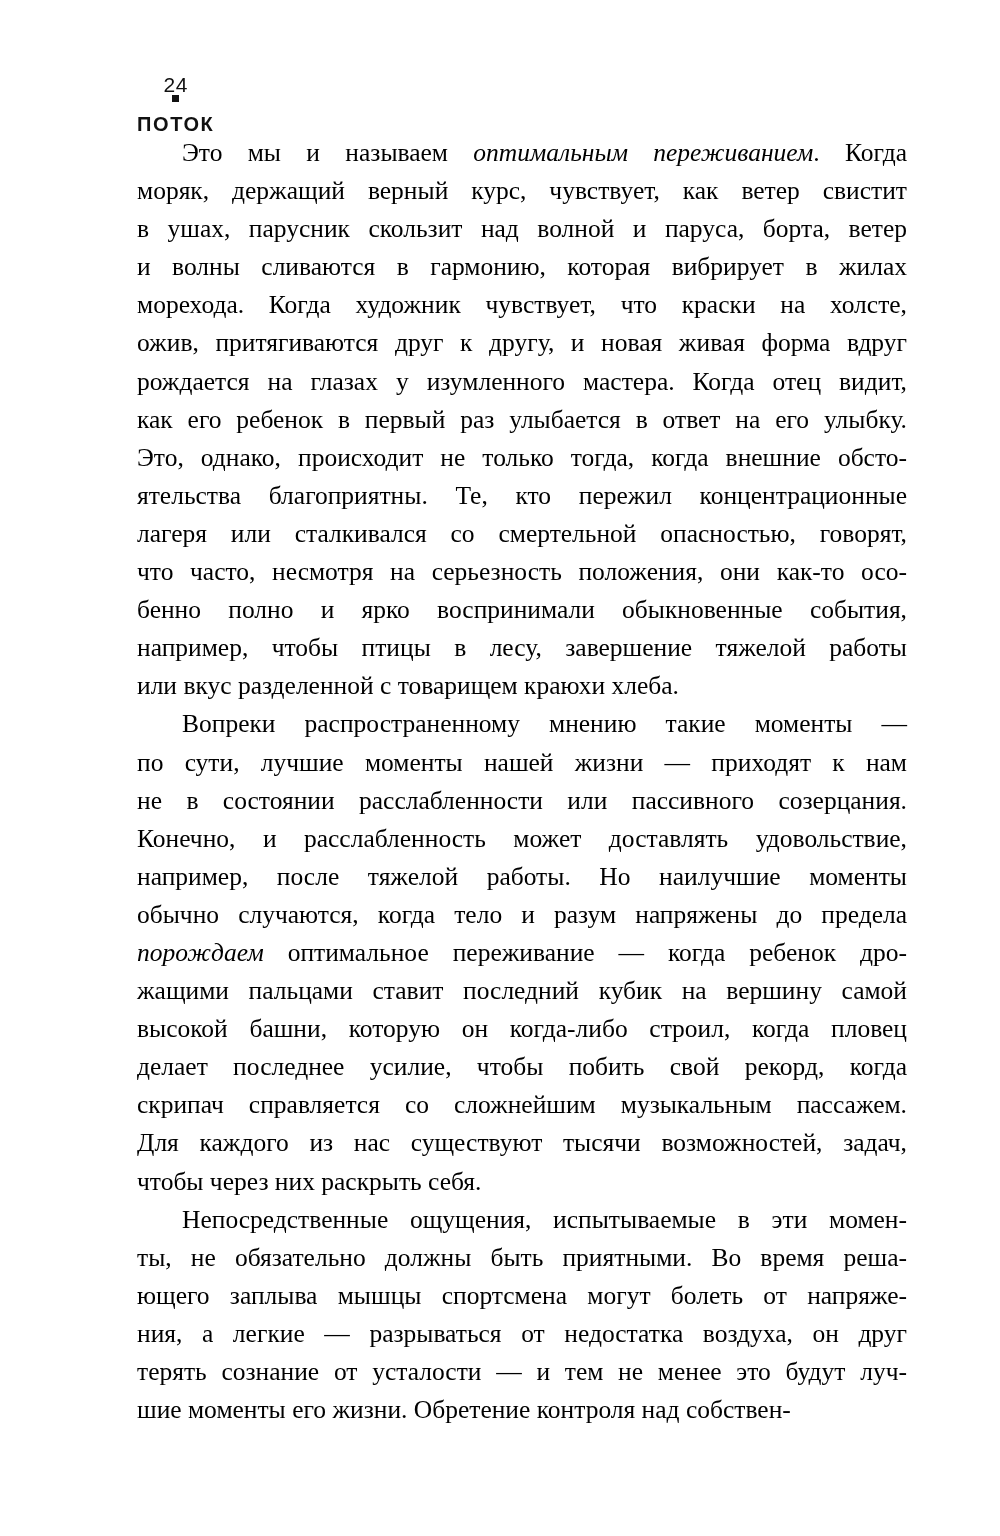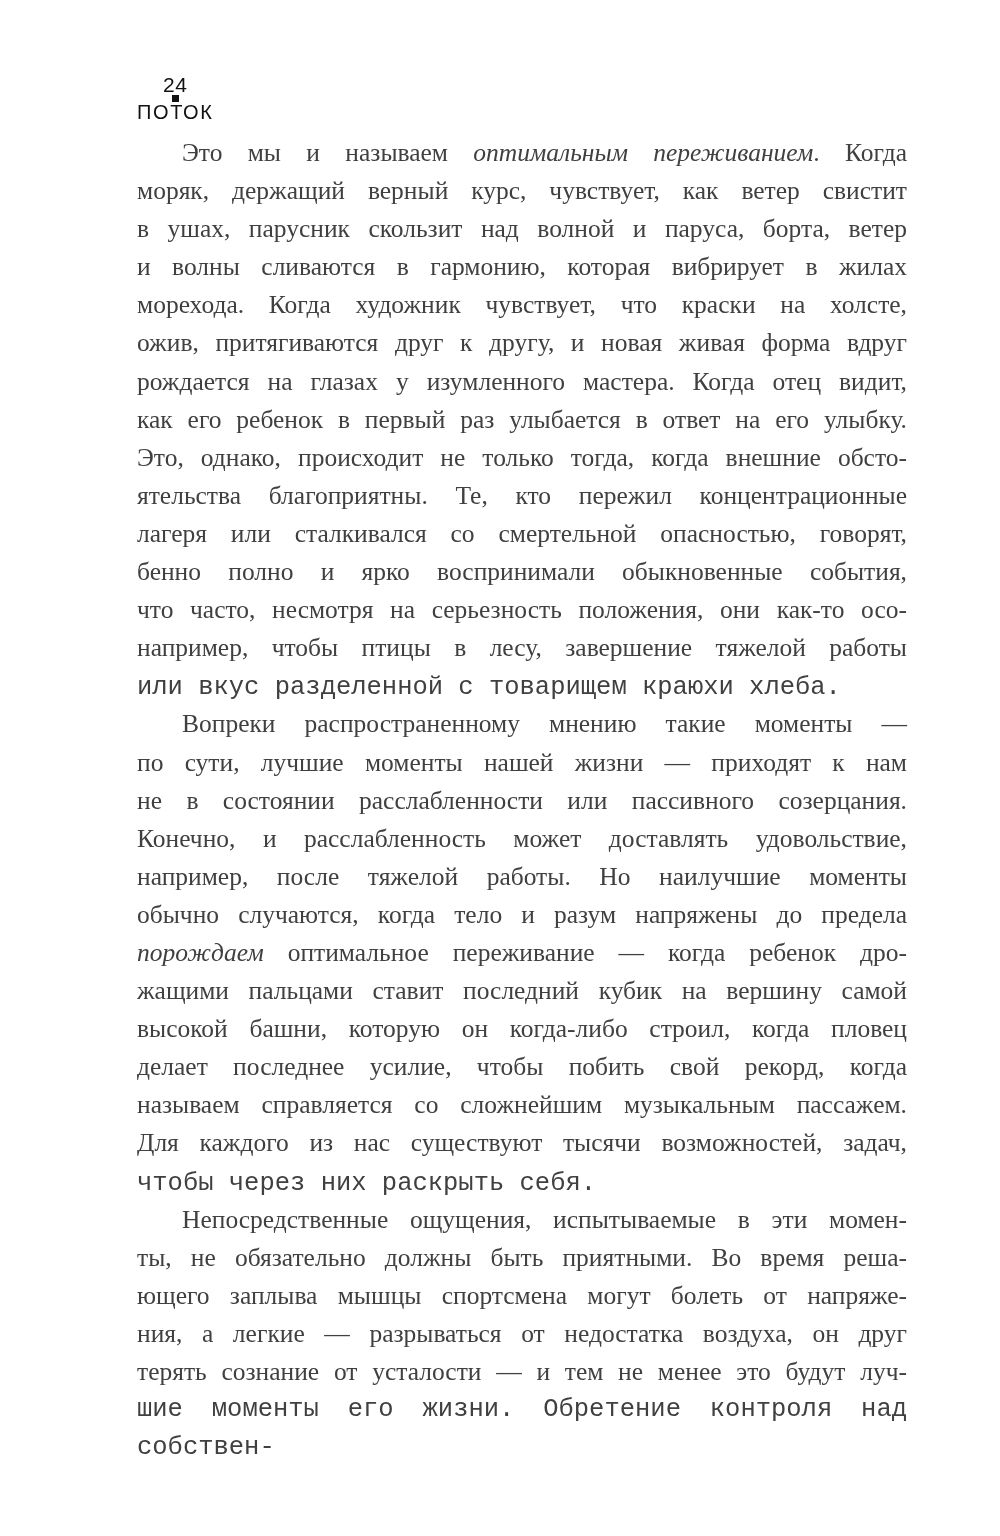--- a/index.html
+++ b/index.html
@@ -45,60 +45,60 @@
     width: 7px;
     height: 7px;
     background: #111111;
     margin-left: 25px;
     margin-right: 25px;
     flex: 0 0 auto;
     display: inline-block;
   }
   .header-title {
     font-size: 20px;
-    font-weight: 400;
+    font-weight: 700;
     text-transform: uppercase;
     letter-spacing: 1.6px;
     line-height: 1;
+    margin-top: 12px;
   }
 
   
   .textblock {
     position: absolute;
     left: 137px;
     top: 134px;
     width: 770px;
   }
 
   .para {
     margin: 0;
     font-size: 25.5px;
     line-height: 38.1px;
     text-align: justify;
     text-justify: inter-word;
-    color: #404040;
+    color: #000000;
     hyphens: manual;
   }
 
   
   .line {
     display: block;
     white-space: nowrap;
     height: 38.1px;
   }
   .line > .stretch {
     display: inline-block;
     width: 100%;
     text-align: justify;
     text-align-last: justify;
     white-space: normal;
   }
   .line.last > .stretch {
     text-align-last: left;
-    font-family: Liberation Mono, monospace;
   }
   .line .indent {
     display: inline-block;
     width: 45px;
   }
 
   em {
     font-style: italic;
   }
 </style>
@@ -119,37 +119,37 @@
         <span class="line"><span class="stretch"><span>моряк, держащий верный курс, чувствует, как ветер свистит</span></span></span>
         <span class="line"><span class="stretch"><span>в ушах, парусник скользит над волной и паруса, борта, ветер</span></span></span>
         <span class="line"><span class="stretch"><span>и волны сливаются в гармонию, которая вибрирует в жилах</span></span></span>
         <span class="line"><span class="stretch"><span>морехода. Когда художник чувствует, что краски на холсте,</span></span></span>
         <span class="line"><span class="stretch"><span>ожив, притягиваются друг к другу, и новая живая форма вдруг</span></span></span>
         <span class="line"><span class="stretch"><span>рождается на глазах у изумленного мастера. Когда отец видит,</span></span></span>
         <span class="line"><span class="stretch"><span>как его ребенок в первый раз улыбается в ответ на его улыбку.</span></span></span>
         <span class="line"><span class="stretch"><span>Это, однако, происходит не только тогда, когда внешние обсто-</span></span></span>
         <span class="line"><span class="stretch"><span>ятельства благоприятны. Те, кто пережил концентрационные</span></span></span>
         <span class="line"><span class="stretch"><span>лагеря или сталкивался со смертельной опасностью, говорят,</span></span></span>
+        <span class="line"><span class="stretch"><span>что часто, несмотря на серьезность положения, они как-то осо-</span></span></span>
         <span class="line"><span class="stretch"><span>бенно полно и ярко воспринимали обыкновенные события,</span></span></span>
-        <span class="line"><span class="stretch"><span>что часто, несмотря на серьезность положения, они как-то осо-</span></span></span>
         <span class="line"><span class="stretch"><span>например, чтобы птицы в лесу, завершение тяжелой работы</span></span></span>
         <span class="line last"><span class="stretch"><span>или вкус разделенной с товарищем краюхи хлеба.</span></span></span>
       </p>
       <p class="para">
         <span class="line"><span class="stretch"><span class="indent"></span><span>Вопреки распространенному мнению такие моменты —</span></span></span>
         <span class="line"><span class="stretch"><span>по сути, лучшие моменты нашей жизни — приходят к нам</span></span></span>
         <span class="line"><span class="stretch"><span>не в состоянии расслабленности или пассивного созерцания.</span></span></span>
         <span class="line"><span class="stretch"><span>Конечно, и расслабленность может доставлять удовольствие,</span></span></span>
         <span class="line"><span class="stretch"><span>например, после тяжелой работы. Но наилучшие моменты</span></span></span>
         <span class="line"><span class="stretch"><span>обычно случаются, когда тело и разум напряжены до предела</span></span></span>
         <span class="line"><span class="stretch"><em>порождаем</em><span> оптимальное переживание — когда ребенок дро-</span></span></span>
         <span class="line"><span class="stretch"><span>жащими пальцами ставит последний кубик на вершину самой</span></span></span>
         <span class="line"><span class="stretch"><span>высокой башни, которую он когда-либо строил, когда пловец</span></span></span>
         <span class="line"><span class="stretch"><span>делает последнее усилие, чтобы побить свой рекорд, когда</span></span></span>
-        <span class="line"><span class="stretch"><span>называем справляется со сложнейшим музыкальным пассажем.</span></span></span>
+        <span class="line"><span class="stretch"><span>скрипач справляется со сложнейшим музыкальным пассажем.</span></span></span>
         <span class="line"><span class="stretch"><span>Для каждого из нас существуют тысячи возможностей, задач,</span></span></span>
         <span class="line last"><span class="stretch"><span>чтобы через них раскрыть себя.</span></span></span>
       </p>
       <p class="para">
         <span class="line"><span class="stretch"><span class="indent"></span><span>Непосредственные ощущения, испытываемые в эти момен-</span></span></span>
         <span class="line"><span class="stretch"><span>ты, не обязательно должны быть приятными. Во время реша-</span></span></span>
         <span class="line"><span class="stretch"><span>ющего заплыва мышцы спортсмена могут болеть от напряже-</span></span></span>
         <span class="line"><span class="stretch"><span>ния, а легкие — разрываться от недостатка воздуха, он друг</span></span></span>
         <span class="line"><span class="stretch"><span>терять сознание от усталости — и тем не менее это будут луч-</span></span></span>
         <span class="line last"><span class="stretch"><span>шие моменты его жизни. Обретение контроля над собствен-</span></span></span>

